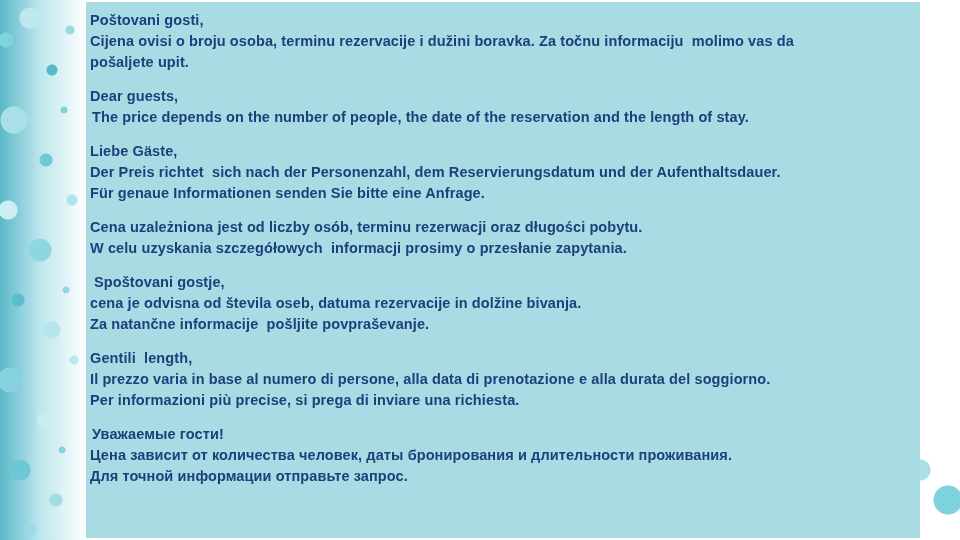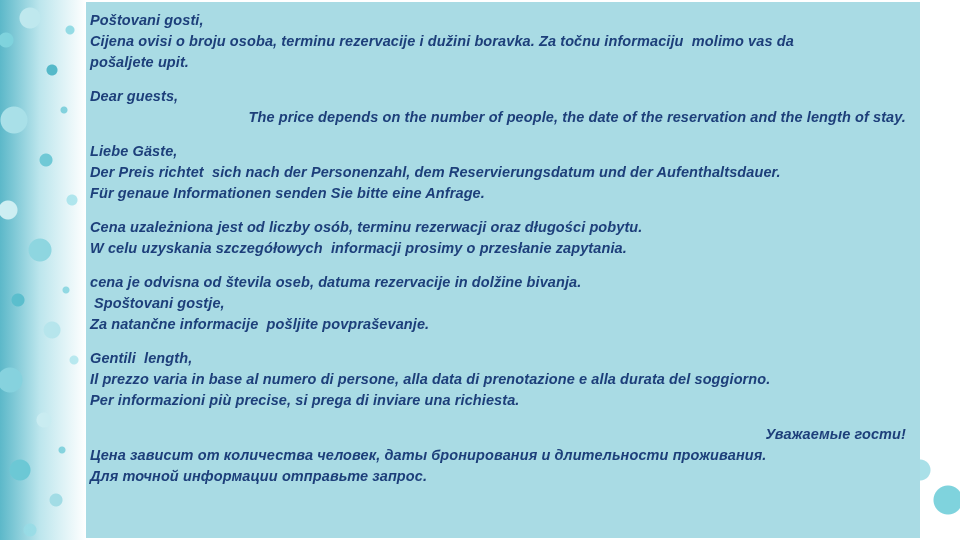--- a/index.html
+++ b/index.html
@@ -77,26 +77,25 @@
     position: relative;
     color: #1d3f7a;
     font-weight: bold;
     font-size: 14.5px;
     line-height: 21px;
     letter-spacing: 0.1px;
   }
 
   .para {
     margin: 0 0 13px 0;
-    font-style: italic;
   }
   .para:last-child { margin-bottom: 8px; }
 
   .line { white-space: pre-wrap; }
-  .indent-1 { padding-left: 2px; text-align: right; }
+  .indent-1 { padding-left: 2px; }
   .indent-2 { padding-left: 4px; }
 </style>
 </head>
 <body>
 
 <div id="slide">
 
   <div class="bg-splatter"></div>
   <div class="bg-splatter-2"></div>
 
@@ -119,22 +118,22 @@
         <div class="line">Der Preis richtet  sich nach der Personenzahl, dem Reservierungsdatum und der Aufenthaltsdauer.</div>
         <div class="line">Für genaue Informationen senden Sie bitte eine Anfrage.</div>
       </div>
 
       <div class="para">
         <div class="line">Cena uzależniona jest od liczby osób, terminu rezerwacji oraz długości pobytu.</div>
         <div class="line">W celu uzyskania szczegółowych  informacji prosimy o przesłanie zapytania.</div>
       </div>
 
       <div class="para">
+        <div class="line indent-2">Spoštovani gostje,</div>
         <div class="line">cena je odvisna od števila oseb, datuma rezervacije in dolžine bivanja.</div>
-        <div class="line indent-2">Spoštovani gostje,</div>
         <div class="line">Za natančne informacije  pošljite povpraševanje.</div>
       </div>
 
       <div class="para">
         <div class="line">Gentili  length,</div>
         <div class="line">Il prezzo varia in base al numero di persone, alla data di prenotazione e alla durata del soggiorno.</div>
         <div class="line">Per informazioni più precise, si prega di inviare una richiesta.</div>
       </div>
 
       <div class="para">

